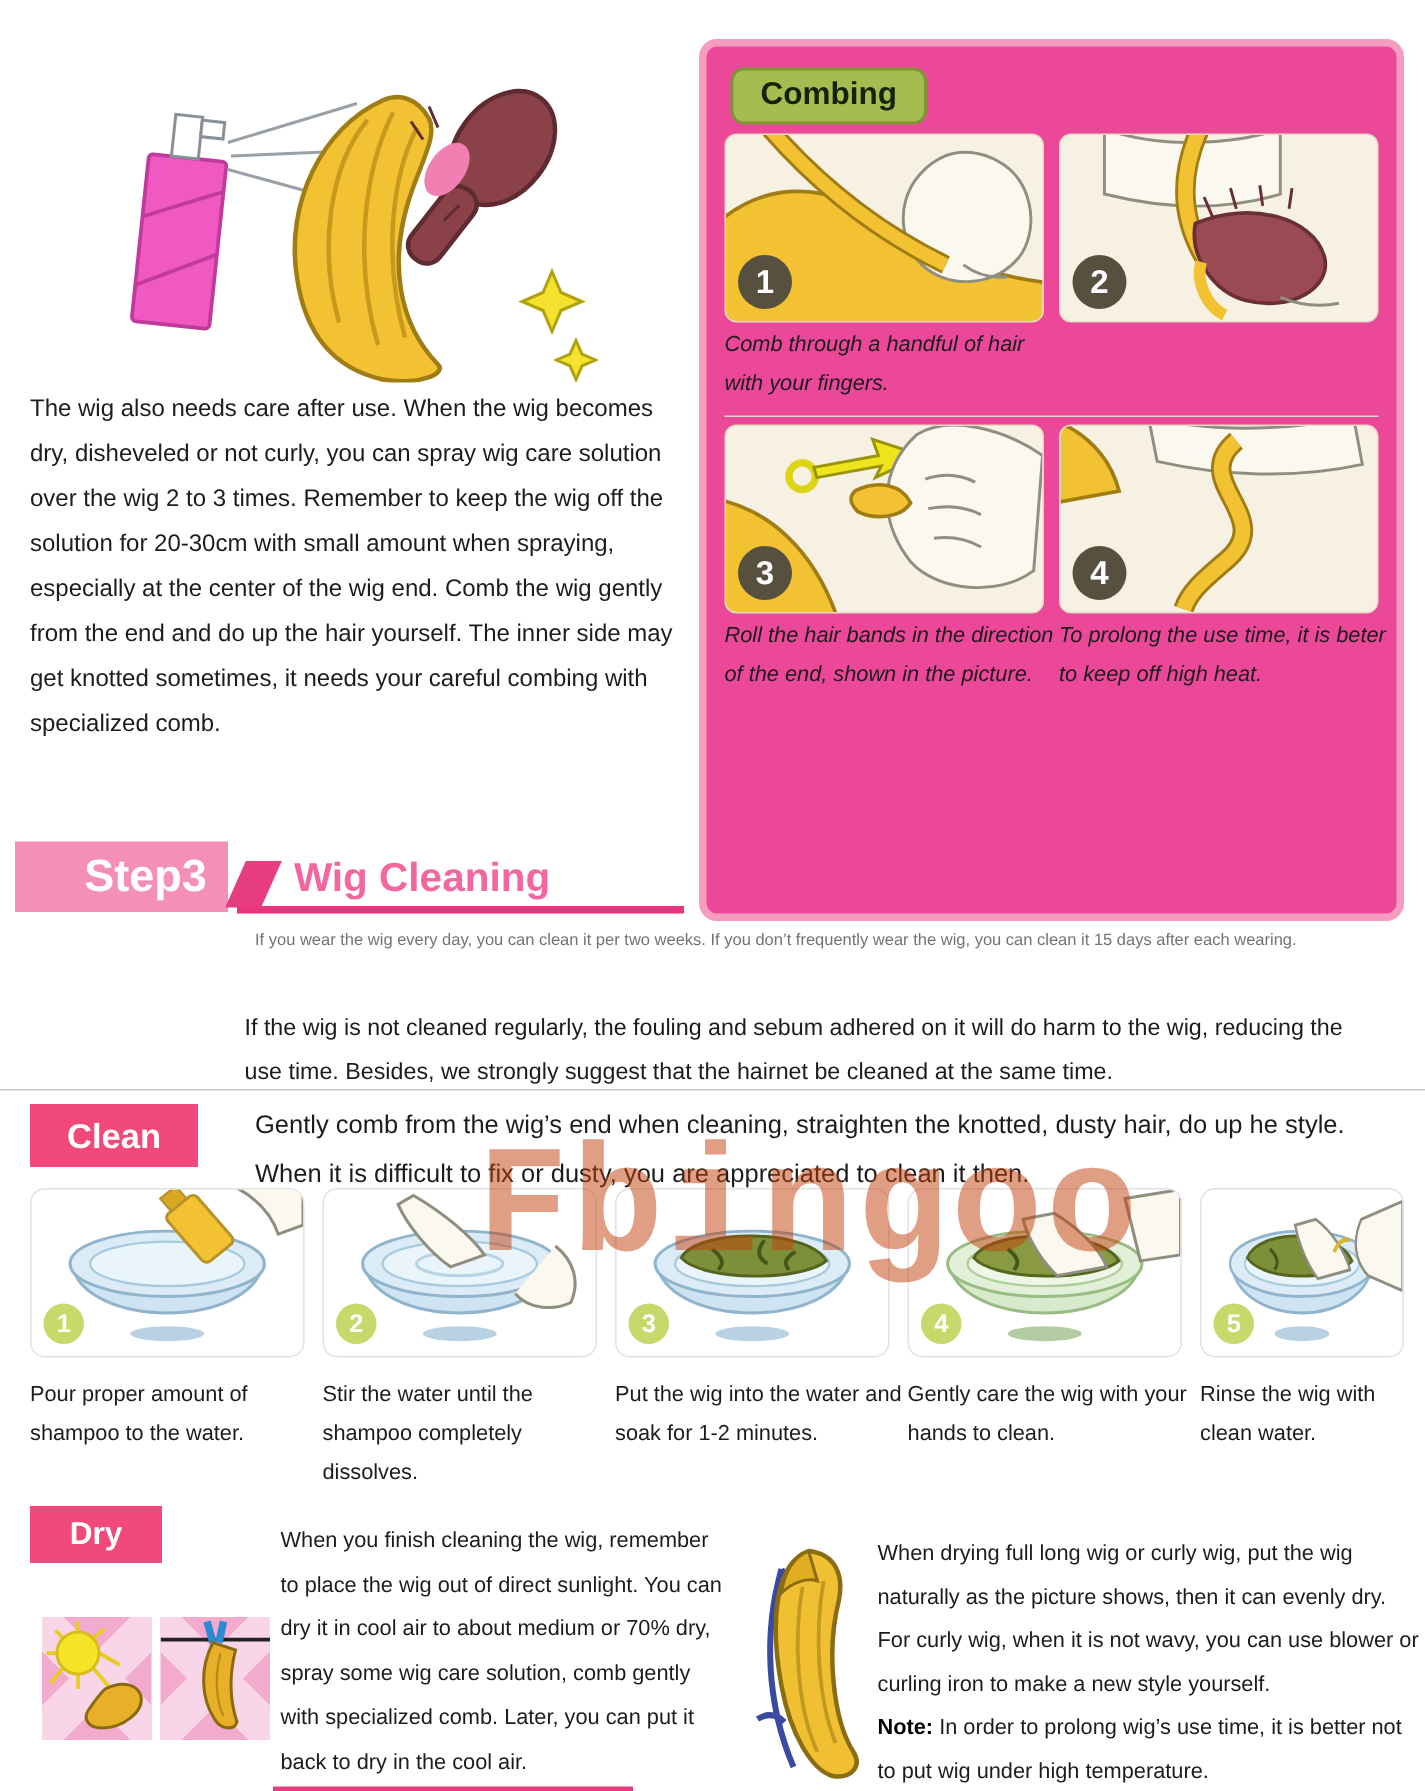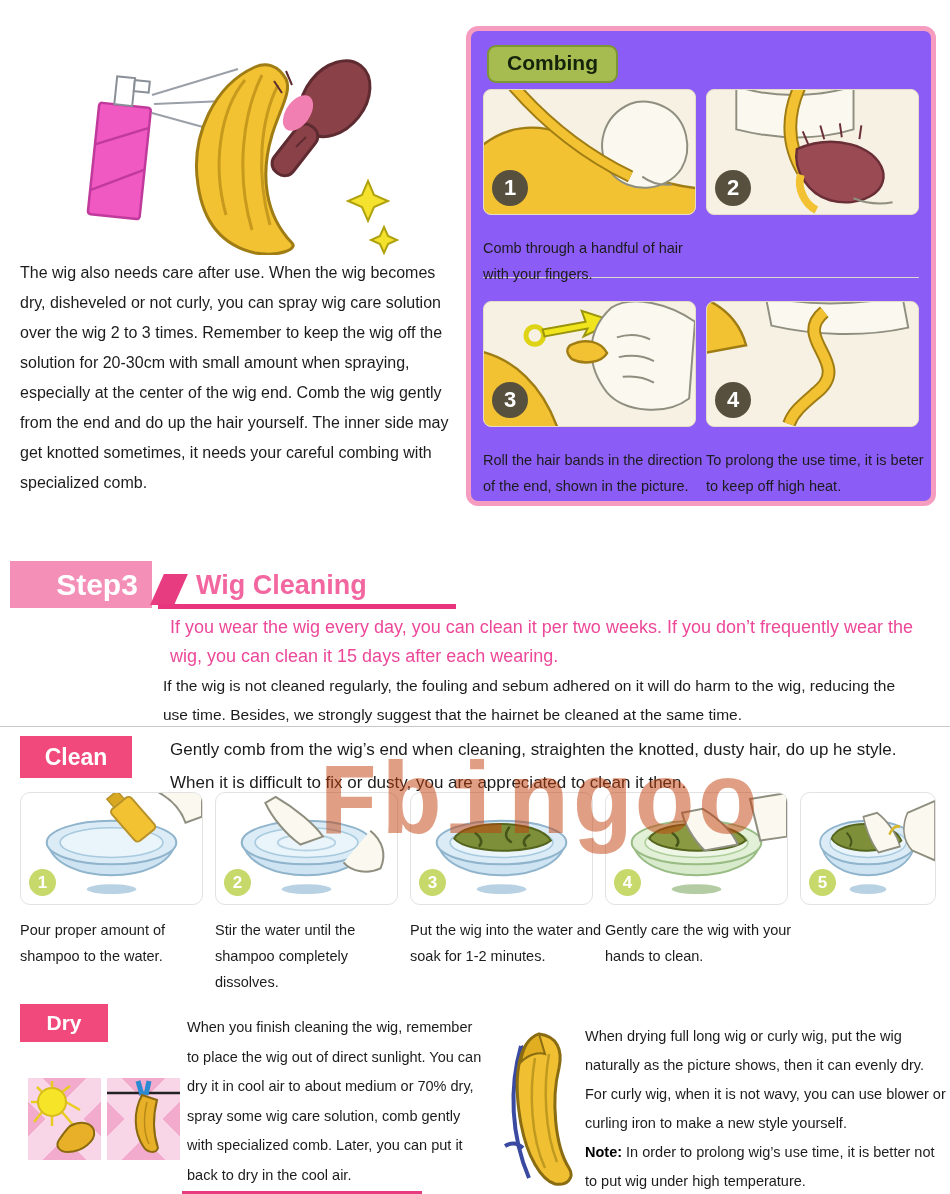--- a/index.html
+++ b/index.html
@@ -12,41 +12,41 @@
   .abs { position:absolute; }
 
   
   .spray-art { left:30px; top:5px; width:420px; height:250px; }
 
   
   .intro-text { left:20px; top:258px; width:432px; font-size:16px; line-height:30px; }
 
   
   .combing-box {
-    left:466px; top:26px; width:470px; height:480px;
-    border:5px solid #f59cc0; border-radius:12px; background:#8b5cf6;
+    left:466px; top:26px; width:470px; height:588px;
+    border:5px solid #f59cc0; border-radius:12px; background:#ec4899;
   }
   .combing-badge {
     position:absolute; left:16px; top:14px; padding:4px 18px 6px;
     background:#a6bc50; border:2px solid #7d9634; border-radius:9px;
     color:#15230a; font-size:21px; font-weight:bold;
   }
   .combing-grid {
     position:absolute; left:12px; top:58px; width:436px;
     display:grid; grid-template-columns:1fr 1fr; column-gap:10px; row-gap:14px;
   }
   .combing-grid figure { position:relative; }
   .cpanel {
     position:relative; height:126px; background:#f6f1e2;
     border:1px solid #e4dcc6; border-radius:8px; overflow:hidden;
   }
   .cpanel svg { width:100%; height:100%; display:block; }
   .combing-grid figcaption {
-    width:calc(100% + 14px); padding-top:20px;
-    font-size:14.5px; line-height:26px; color:#1c1c1c;
+    width:calc(100% + 14px); padding-top:2px;
+    font-size:14.5px; line-height:26px; color:#1c1c1c;font-style:italic;
   }
   .combing-divider {
     position:absolute; left:12px; right:12px; top:246px;
     border-top:1px solid #ddd8cc;
   }
   .num-dark {
     position:absolute; left:8px; bottom:8px; width:36px; height:36px;
     border-radius:50%; background:#57503f; color:#fff;
     font-size:22px; font-weight:bold;
     display:flex; align-items:center; justify-content:center; z-index:2;
@@ -55,21 +55,21 @@
   
   .step3-box {
     left:10px; top:561px; width:142px; height:47px; background:#f48fb8;
     color:#fff; font-size:30px; font-weight:bold;
     display:flex; align-items:center; justify-content:center;padding-left:32px;
   }
   .step3-flag { left:157px; top:574px; width:24px; height:31px; background:#e83c80; transform:skewX(-24deg); }
   .step3-title { left:196px; top:570px; font-size:27px; font-weight:bold; color:#f2679f; }
   .step3-underline { left:158px; top:604px; width:298px; height:5px; background:#e8357d; }
 
-  .hl-text  { left:170px; top:613px; width:756px; font-size:18px; line-height:29px; color:#ec4899; }
+  .hl-text  { left:170px; top:613px; width:756px; font-size:11px; line-height:29px; color:#737373; }
   .blk-text { left:163px; top:671px; width:760px; font-size:15.5px; line-height:29px; color:#1c1c1c; }
 
   .divider { left:0; top:726px; width:950px; border-top:1px solid #c8c8c8; height:0; }
 
   
   .pill {
     background:#f1497b; color:#fff; font-weight:bold; border-radius:0;
     display:flex; align-items:center; justify-content:center;
   }
   .clean-pill { left:20px; top:736px; width:112px; height:42px; font-size:23px; }
@@ -336,20 +336,21 @@
           <g stroke="#46551a" stroke-width="2.5" fill="none">
             <path d="M60,40 q10,8 4,14"></path>
               <path d="M94,34 q-8,10 2,16"></path>
           </g>
           <path d="M176,8 L140,20 C132,34 134,48 146,58 L176,68 Z" fill="#fbf8ef" stroke="#8f8f80" stroke-width="2"></path>
           <path d="M100,20 C114,28 126,42 130,54 L102,60 C90,48 84,32 82,24 Z" fill="#fbf8ef" stroke="#8f8f80" stroke-width="2"></path>
           <path d="M116,42 q6,-10 14,-8" stroke="#d8b830" stroke-width="3" fill="none"></path>
         </svg>
         <span class="num-green">5</span>
       </div>
+      <figcaption>Rinse the wig with clean water.</figcaption>
     </figure>
 
   </div>
 
   <div class="abs pill dry-pill">Dry</div>
 
   <div class="abs dry-thumbs">
     <div class="dry-thumb">
       <svg viewBox="0 0 73 82">
         <g stroke="#e8cc22" stroke-width="2.5">

